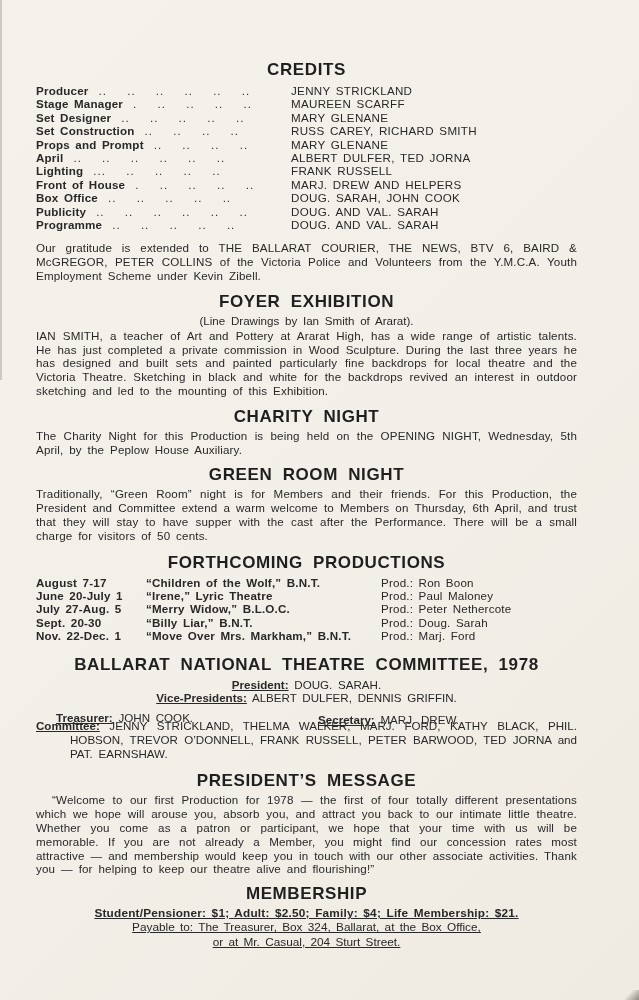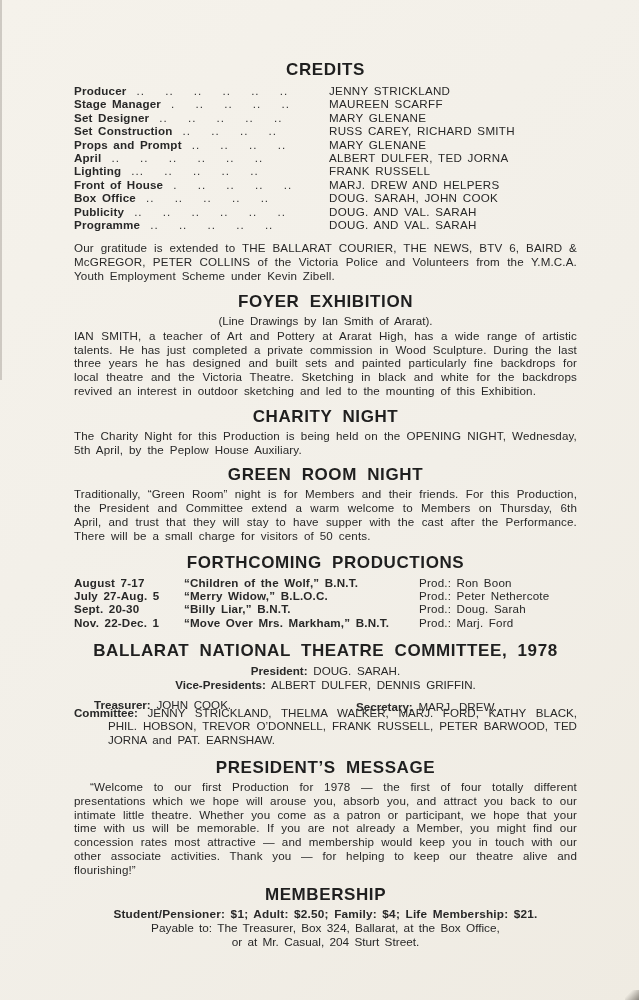--- a/index.html
+++ b/index.html
@@ -6,21 +6,21 @@
   body{
     width:639px;height:1000px;overflow:hidden;
     background:linear-gradient(135deg,#f5f2eb 0%,#f2efe8 55%,#efebe2 100%);
     font-family:"Liberation Sans",sans-serif;
     color:#282828;
     position:relative;
   }
   .page{
     box-sizing:border-box;
     width:639px;height:744px;
-    padding:60px 62px 0 74px;
+    padding:60px 62px 0 36px;
   }
   .edge-left{position:absolute;left:0;top:0;width:2px;height:380px;background:rgba(90,85,75,.25);}
   .edge-corner{position:absolute;right:0;bottom:0;width:14px;height:10px;background:linear-gradient(315deg,rgba(60,55,48,.55) 0%,rgba(60,55,48,0) 70%);}
   h2.sec{
     margin:0;text-align:center;
     font-size:17px;font-weight:bold;letter-spacing:.6px;word-spacing:5px;
     color:#1f1f1f;
   }
   .body-txt{
     font-size:11.6px;line-height:13.8px;letter-spacing:.15px;word-spacing:2.5px;
@@ -43,34 +43,34 @@
   .forth{margin-top:10px;}
   .forth h2.sec{margin-bottom:3px;}
   .forth-row{display:flex;font-size:11.6px;line-height:13.4px;}
   .forth-dates{width:110px;font-weight:bold;letter-spacing:.2px;word-spacing:2px;}
   .forth-show{width:235px;font-weight:bold;letter-spacing:.2px;word-spacing:2px;}
   .forth-prod{flex:1;letter-spacing:.2px;word-spacing:2px;}
   
   .committee{margin-top:12px;}
   .committee h2.sec{font-size:17px;margin-bottom:3px;}
   .cline{font-size:11.6px;line-height:13.8px;text-align:center;word-spacing:2.5px;margin:0;}
-  .cl-label{font-weight:bold;}
+  .cl-label{font-weight:bold;text-decoration:underline;}
   .treas-sec{position:relative;height:13.8px;font-size:11.6px;line-height:13.8px;word-spacing:2.5px;}
   .treas{position:absolute;left:20px;top:6px;}
   .secr{position:absolute;left:282px;top:8px;}
   .comm-para{font-size:11.6px;line-height:13.8px;word-spacing:2.5px;margin:0;
     padding-left:34px;text-indent:-34px;text-align:justify;}
   
   .message{margin-top:11px;}
   .message h2.sec{margin-bottom:2px;}
   .message .body-txt{text-indent:16px;}
   
   .membership{margin-top:8px;}
   .membership h2.sec{margin-bottom:2px;}
-  .mline{font-size:11.8px;line-height:14.2px;text-align:center;margin:0;word-spacing:2px;}
+  .mline{font-size:11.8px;line-height:14.2px;text-align:center;margin:0;word-spacing:2px;text-decoration:underline;}
   .mline.bold{font-weight:bold;letter-spacing:.2px;}
 </style>
 </head>
 <body>
 
 <div class="page">
   <div class="edge-left"></div>
   <div class="edge-corner"></div>
 
   <div class="credits">
@@ -171,20 +171,25 @@
     <h2 class="sec">GREEN ROOM NIGHT</h2>
     <p class="body-txt">Traditionally, “Green Room” night is for Members and their friends. For this Production, the President and Committee extend a warm welcome to Members on Thursday, 6th April, and trust that they will stay to have supper with the cast after the Performance. There will be a small charge for visitors of 50 cents.</p>
   </div>
 
   <div class="forth">
     <h2 class="sec">FORTHCOMING PRODUCTIONS</h2>
     <div class="forth-row">
       <span class="forth-dates">August 7-17</span>
       <span class="forth-show">“Children of the Wolf,” B.N.T.</span>
       <span class="forth-prod">Prod.: Ron Boon</span>
+    </div>
+    <div class="forth-row">
+      <span class="forth-dates">June 20-July 1</span>
+      <span class="forth-show">“Irene,” Lyric Theatre</span>
+      <span class="forth-prod">Prod.: Paul Maloney</span>
     </div>
     <div class="forth-row">
       <span class="forth-dates">July 27-Aug. 5</span>
       <span class="forth-show">“Merry Widow,” B.L.O.C.</span>
       <span class="forth-prod">Prod.: Peter Nethercote</span>
     </div>
     <div class="forth-row">
       <span class="forth-dates">Sept. 20-30</span>
       <span class="forth-show">“Billy Liar,” B.N.T.</span>
       <span class="forth-prod">Prod.: Doug. Sarah</span>

